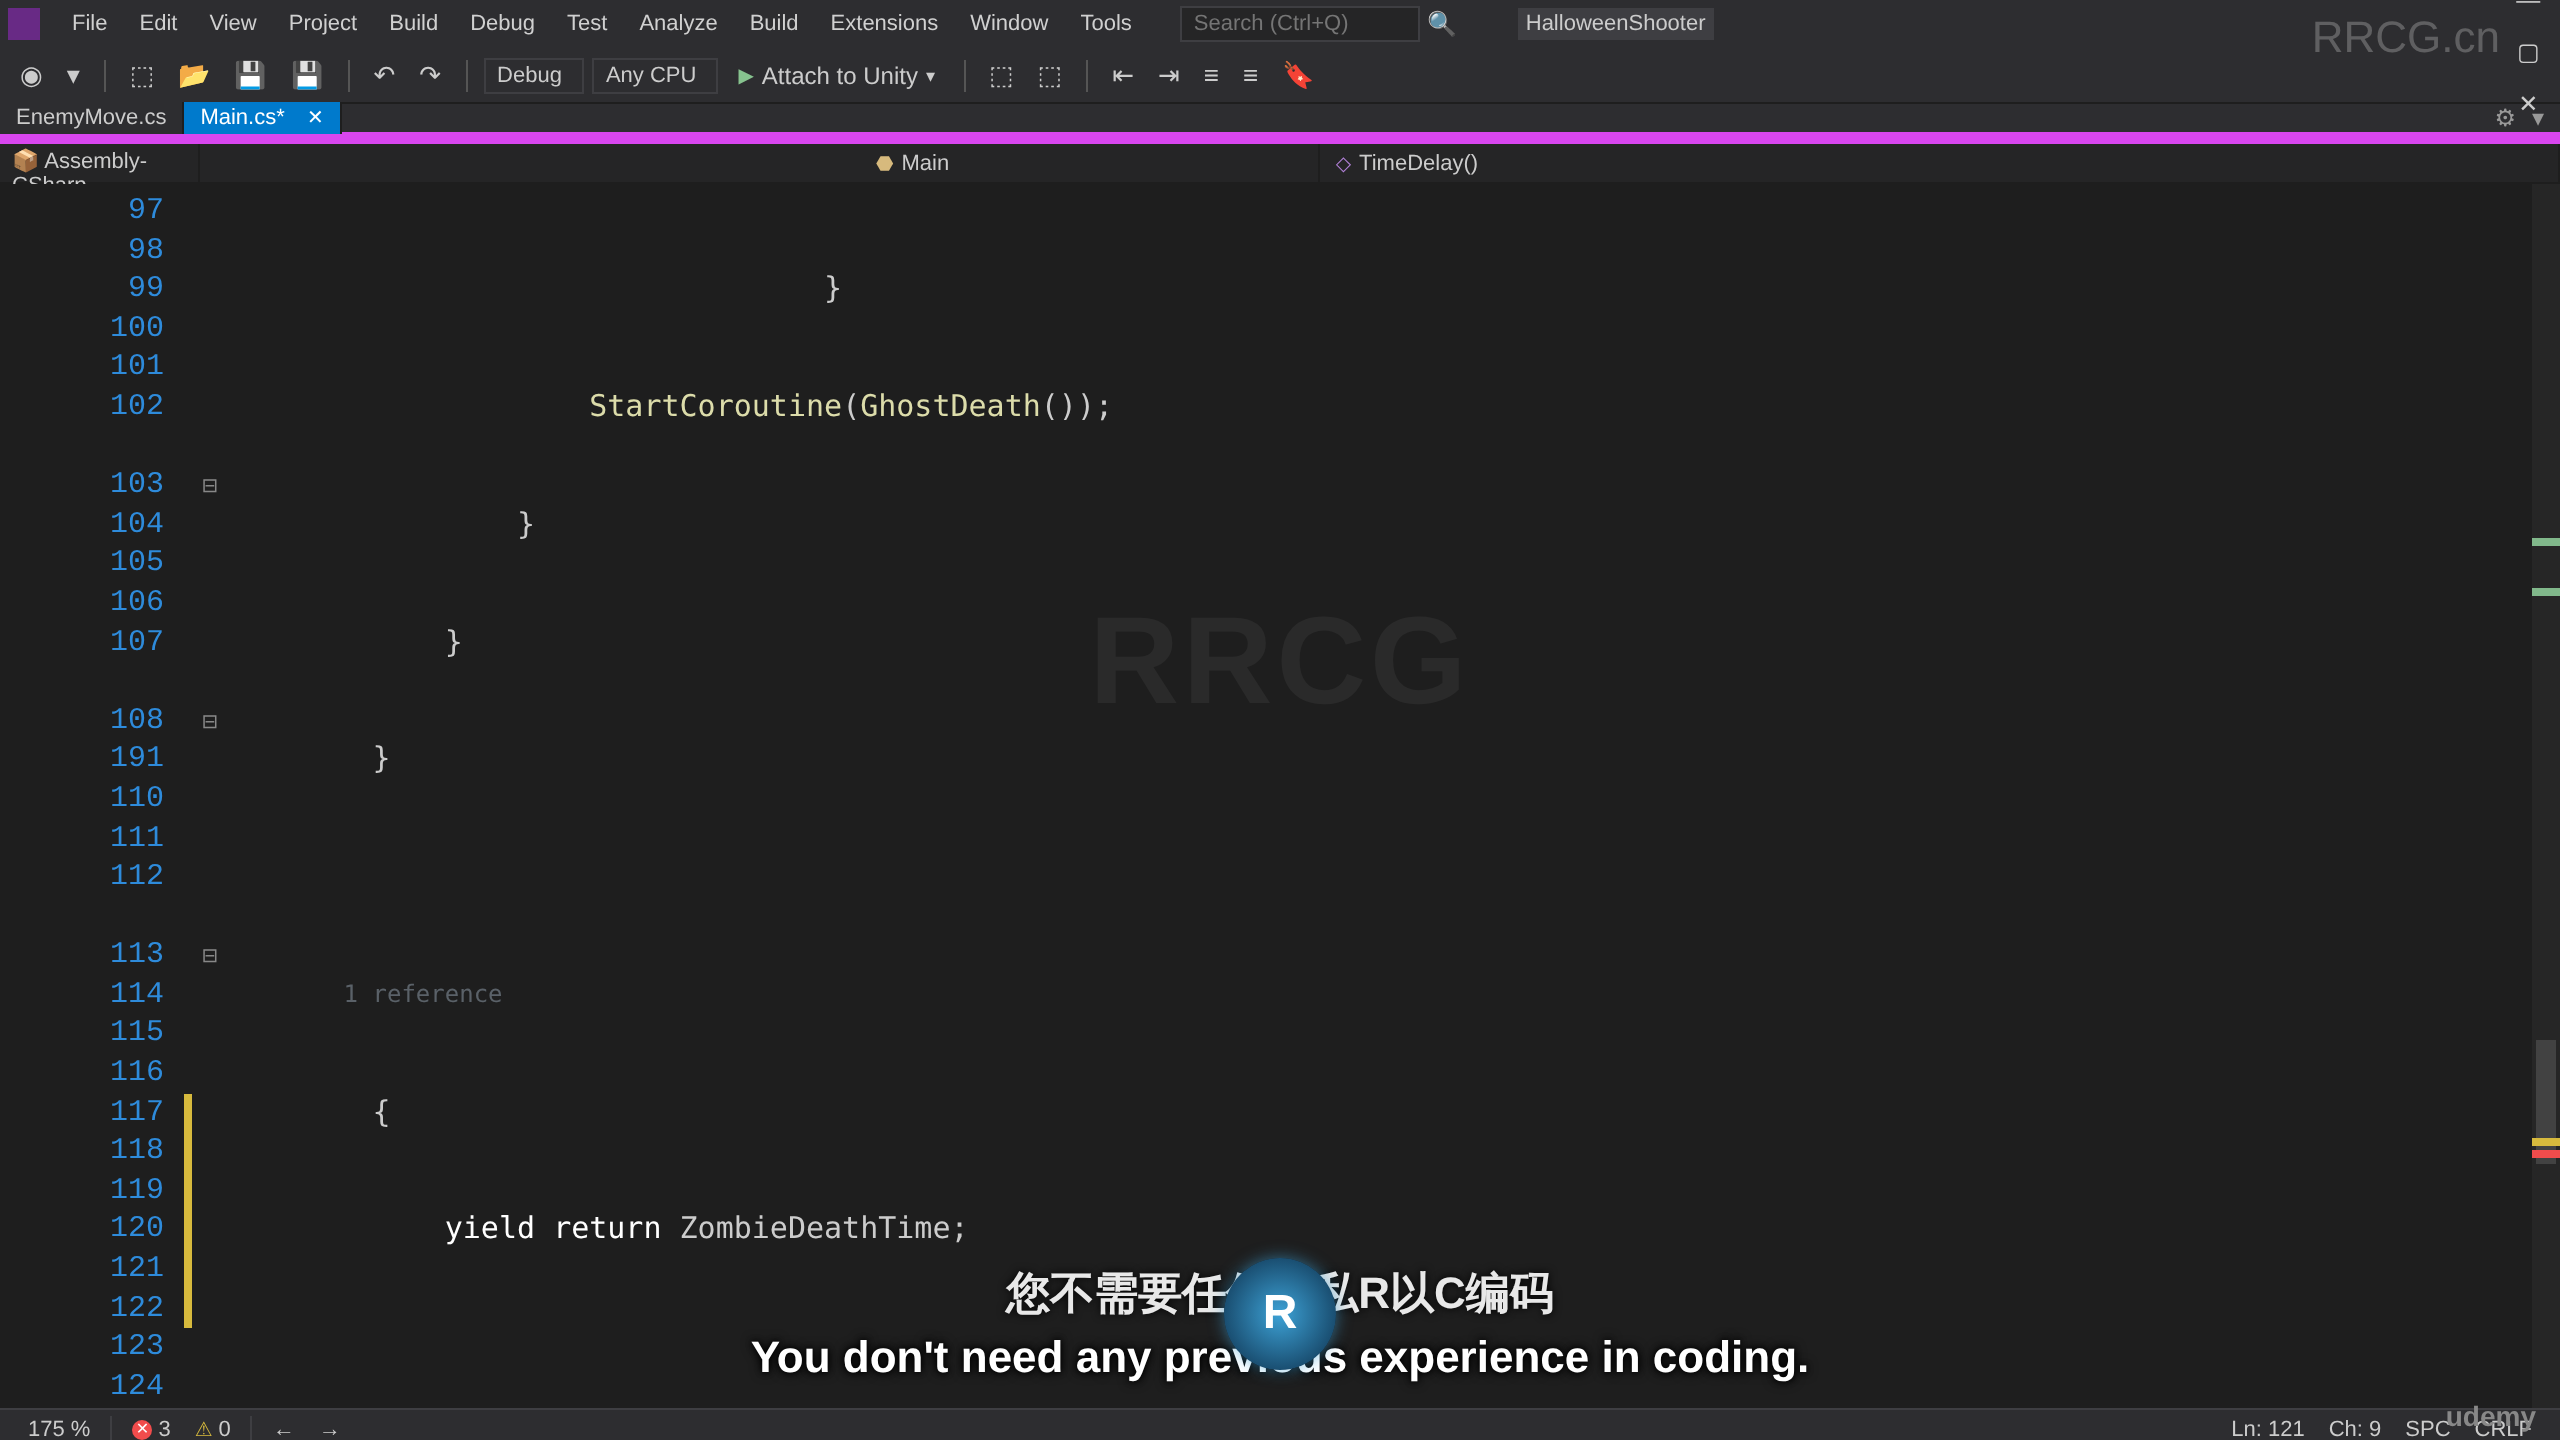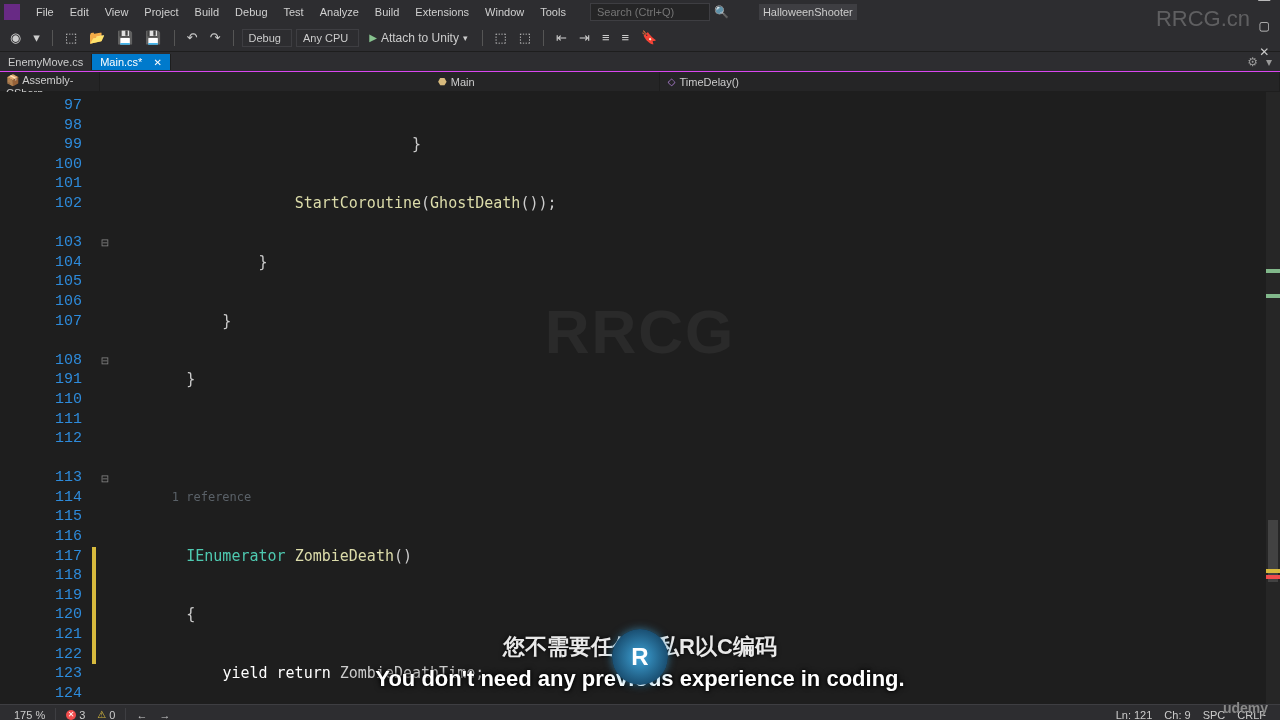--- a/index.html
+++ b/index.html
@@ -117,21 +117,21 @@
     }
     .play-icon {
       color: #87c38f;
       font-size: 10px;
     }
     .tabs-row {
       height: 20px;
       background: #2d2d30;
       display: flex;
       align-items: center;
-      border-bottom: 1px solid #d946ef;
+      border-bottom: 6px solid #d946ef;
       justify-content: space-between;
     }
     .tabs-left { display: flex; }
     .doc-tab {
       padding: 2px 8px;
       font-size: 11px;
       background: #2d2d30;
       border-right: 1px solid #1e1e1e;
       cursor: pointer;
     }
@@ -571,21 +571,20 @@
         <div class="fold-box"></div>
     </div>
     <div class="code-area">
       <div class="code-line">                                 }</div>
       <div class="code-line">                    <span class="method">StartCoroutine</span>(<span class="method">GhostDeath</span>());</div>
       <div class="code-line">                }</div>
       <div class="code-line">            }</div>
       <div class="code-line">        }</div>
       <div class="code-line"></div>
       <div class="code-line ref-line">        <span>1 reference</span></div>
-      <div class="code-line">        <span class="type">IEnumerator</span> <span class="method">ZombieDeath</span>()</div>
       <div class="code-line">        {</div>
       <div class="code-line">            <span class="kw">yield</span> <span class="kw">return</span> ZombieDeathTime;</div>
       
       
       
       
       
       
       
       

